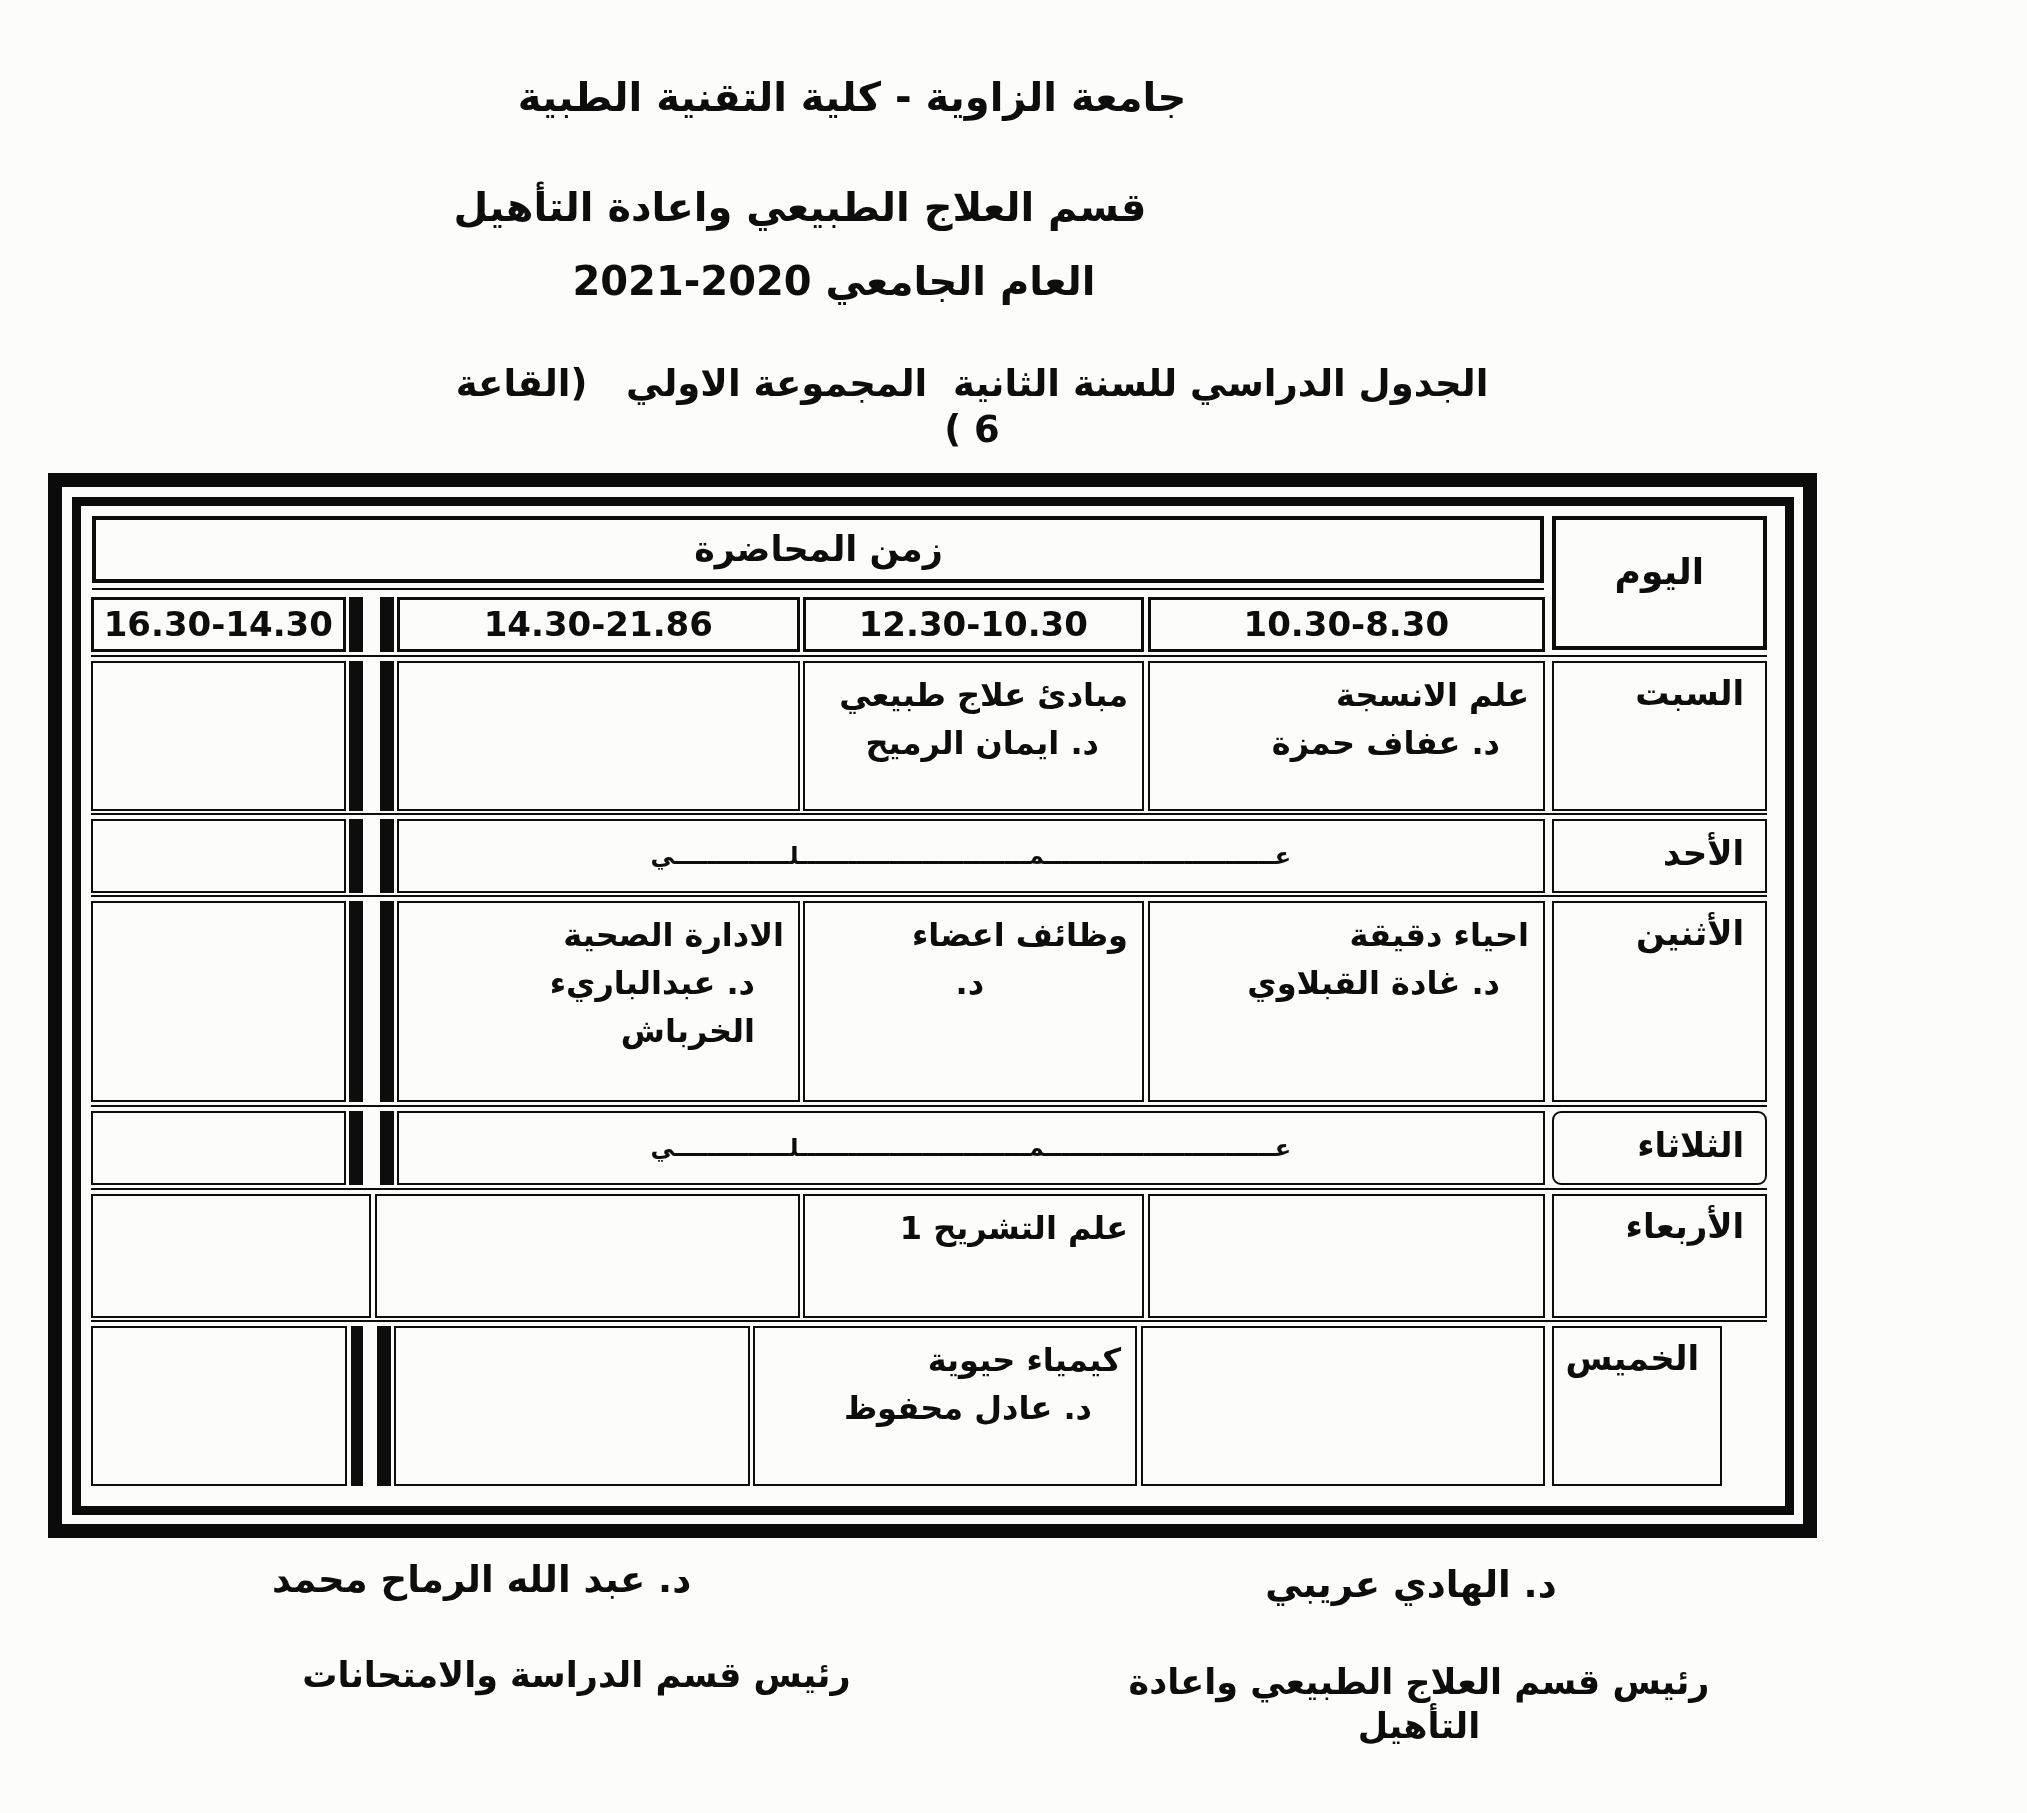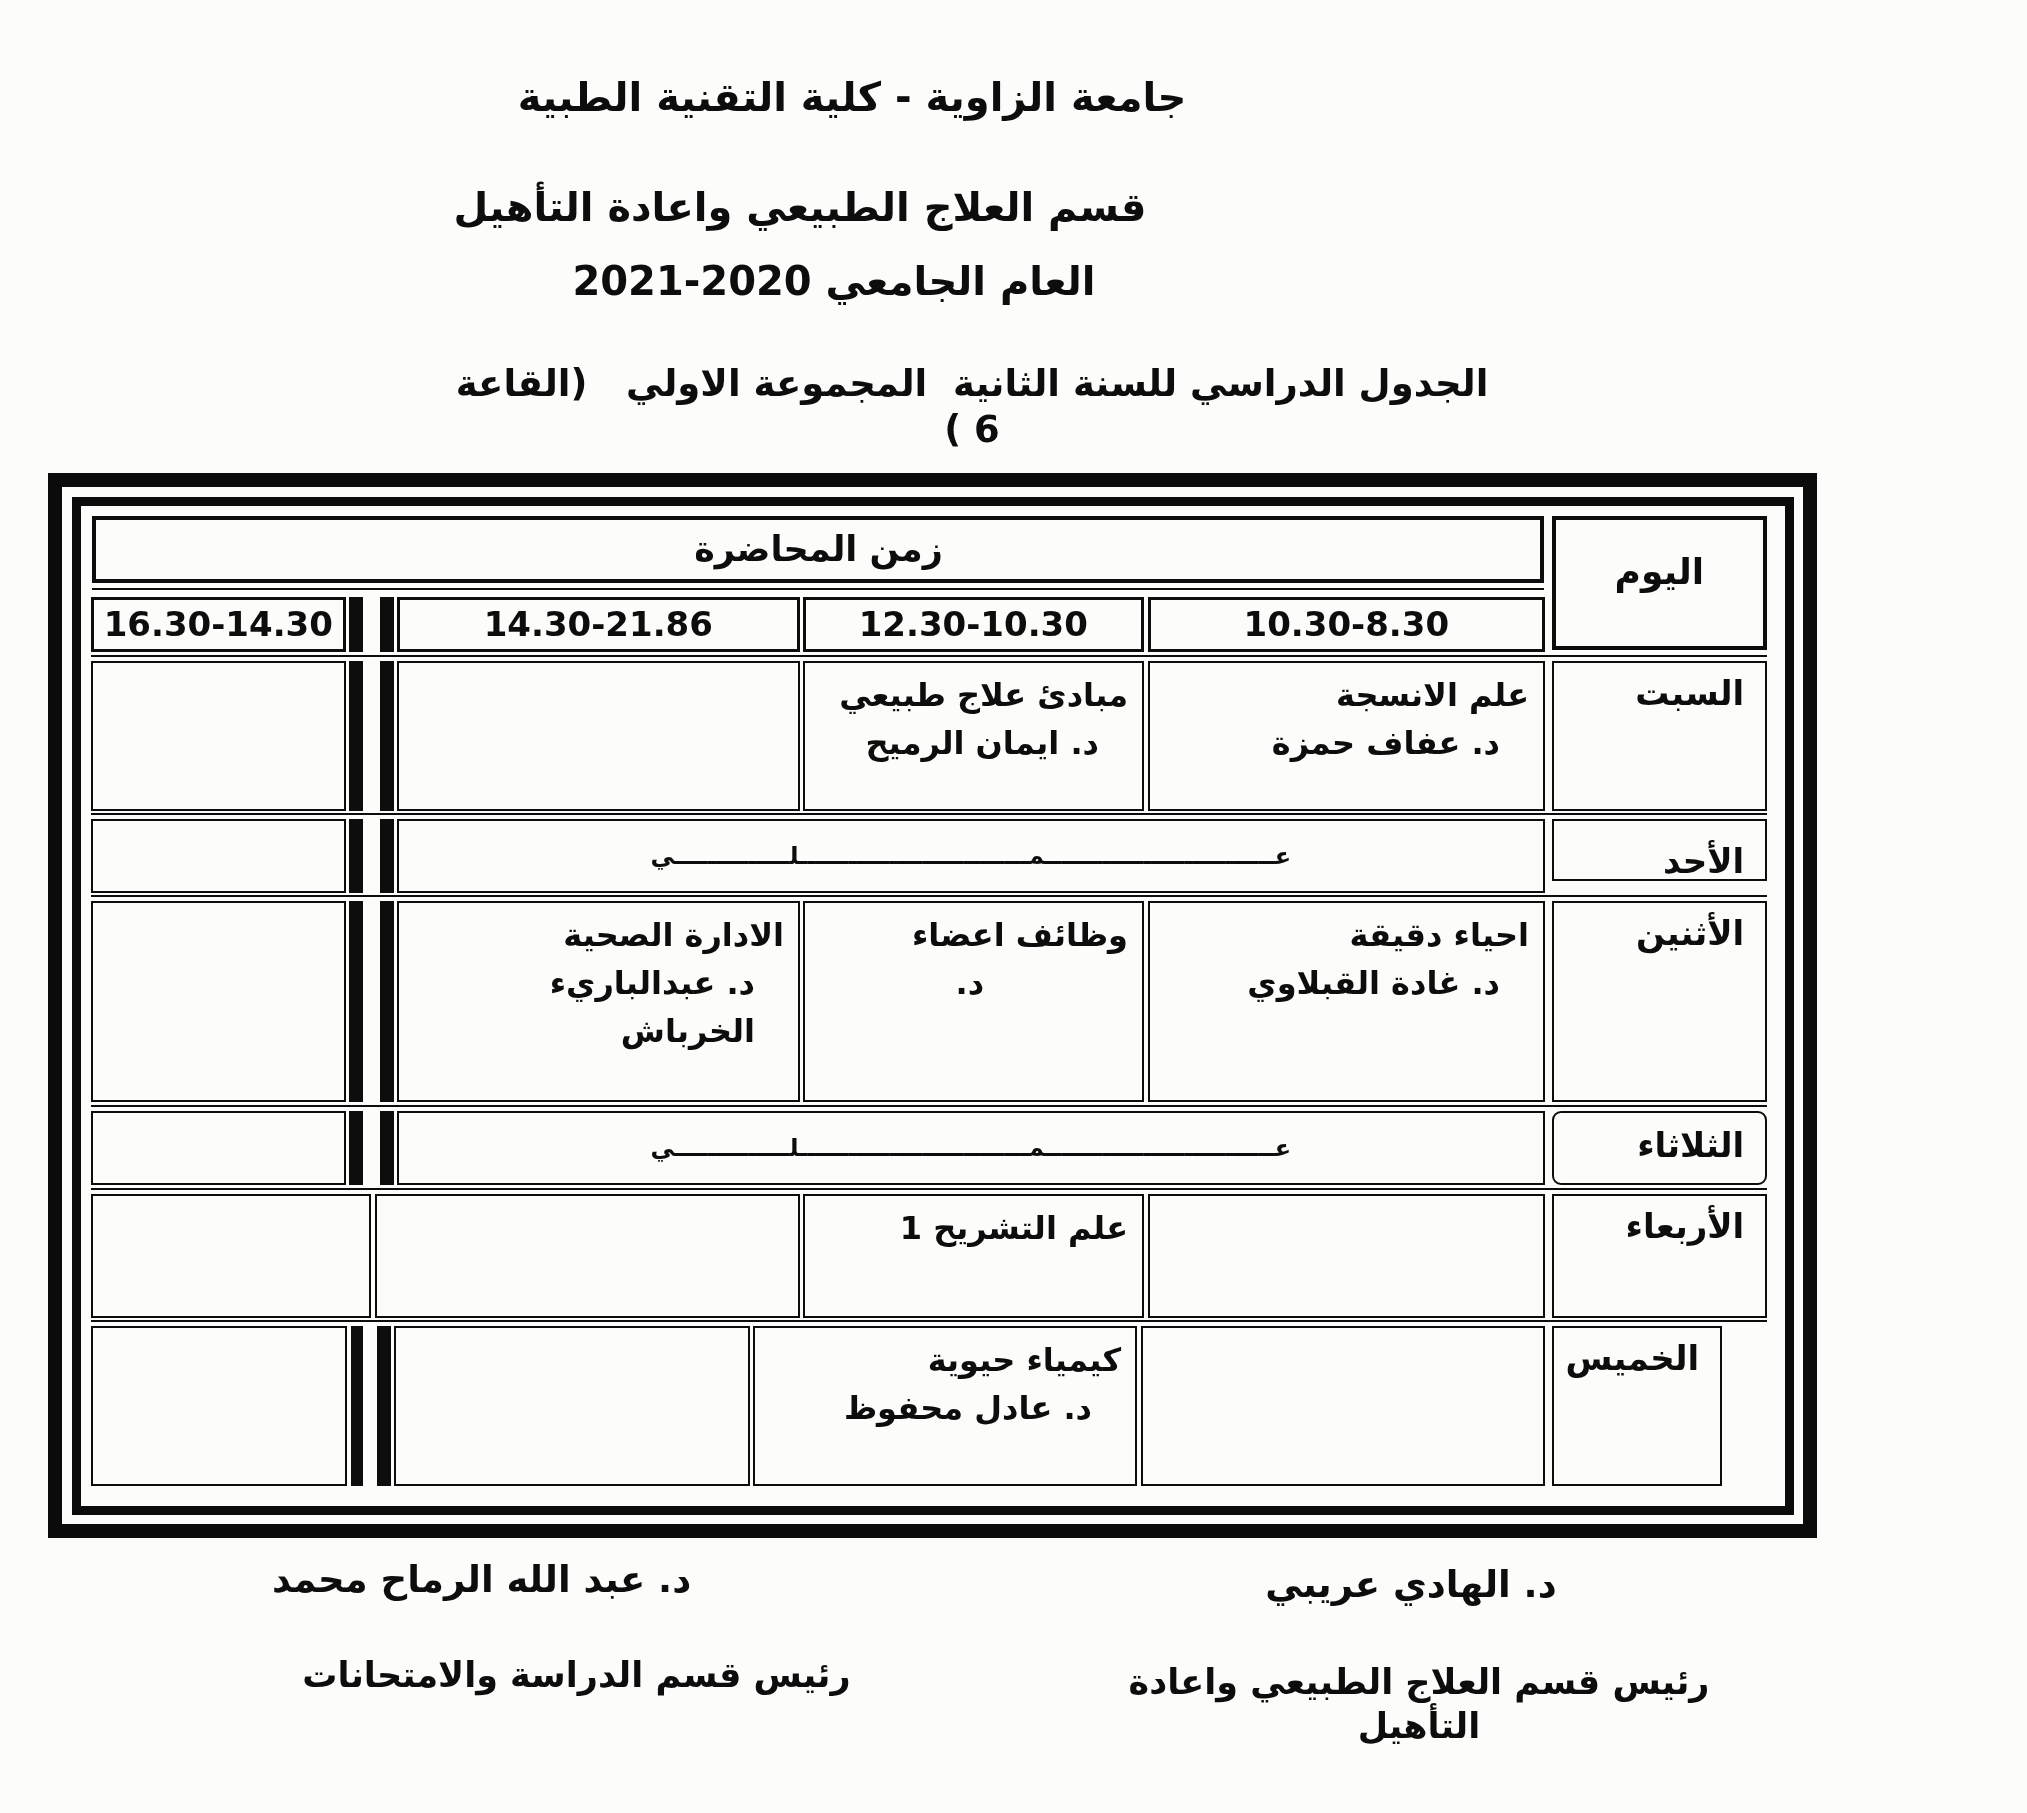--- a/index.html
+++ b/index.html
@@ -74,21 +74,21 @@
         <div class="cell subcell" style="left:1057px;top:145px;width:397px;height:150px;">
           <span>علم الانسجة</span>
           <span class="tch">د. عفاف حمزة</span>
         </div>
         <div class="cell daycell" style="left:1461px;top:145px;width:215px;height:150px;">السبت</div>
         <div class="gapline" style="left:0;top:297px;width:1676px;"></div>
 
         <div class="cell" style="left:0;top:303px;width:255px;height:74px;"></div>
         <div class="band" style="left:258px;top:303px;width:45px;height:74px;"></div>
         <div class="cell prac" style="left:306px;top:303px;width:1148px;height:74px;">عــــــــــــــــــــــــــــمــــــــــــــــــــــــــــلــــــــــــــي</div>
-        <div class="cell daycell" style="left:1461px;top:303px;width:215px;height:62px;padding-top:20px;">الأحد</div>
+        <div class="cell daycell" style="left:1461px;top:303px;width:215px;height:74px;padding-top:12px;">الأحد</div>
         <div class="gapline" style="left:0;top:379px;width:1676px;"></div>
 
         <div class="cell" style="left:0;top:385px;width:255px;height:201px;"></div>
         <div class="band" style="left:258px;top:385px;width:45px;height:201px;"></div>
         <div class="cell subcell" style="left:306px;top:385px;width:403px;height:201px;">
           <span>الادارة الصحية</span>
           <span class="tch">د. عبدالباريء الخرباش</span>
         </div>
         <div class="cell subcell" style="left:712px;top:385px;width:341px;height:201px;">
           <span>وظائف اعضاء</span>

